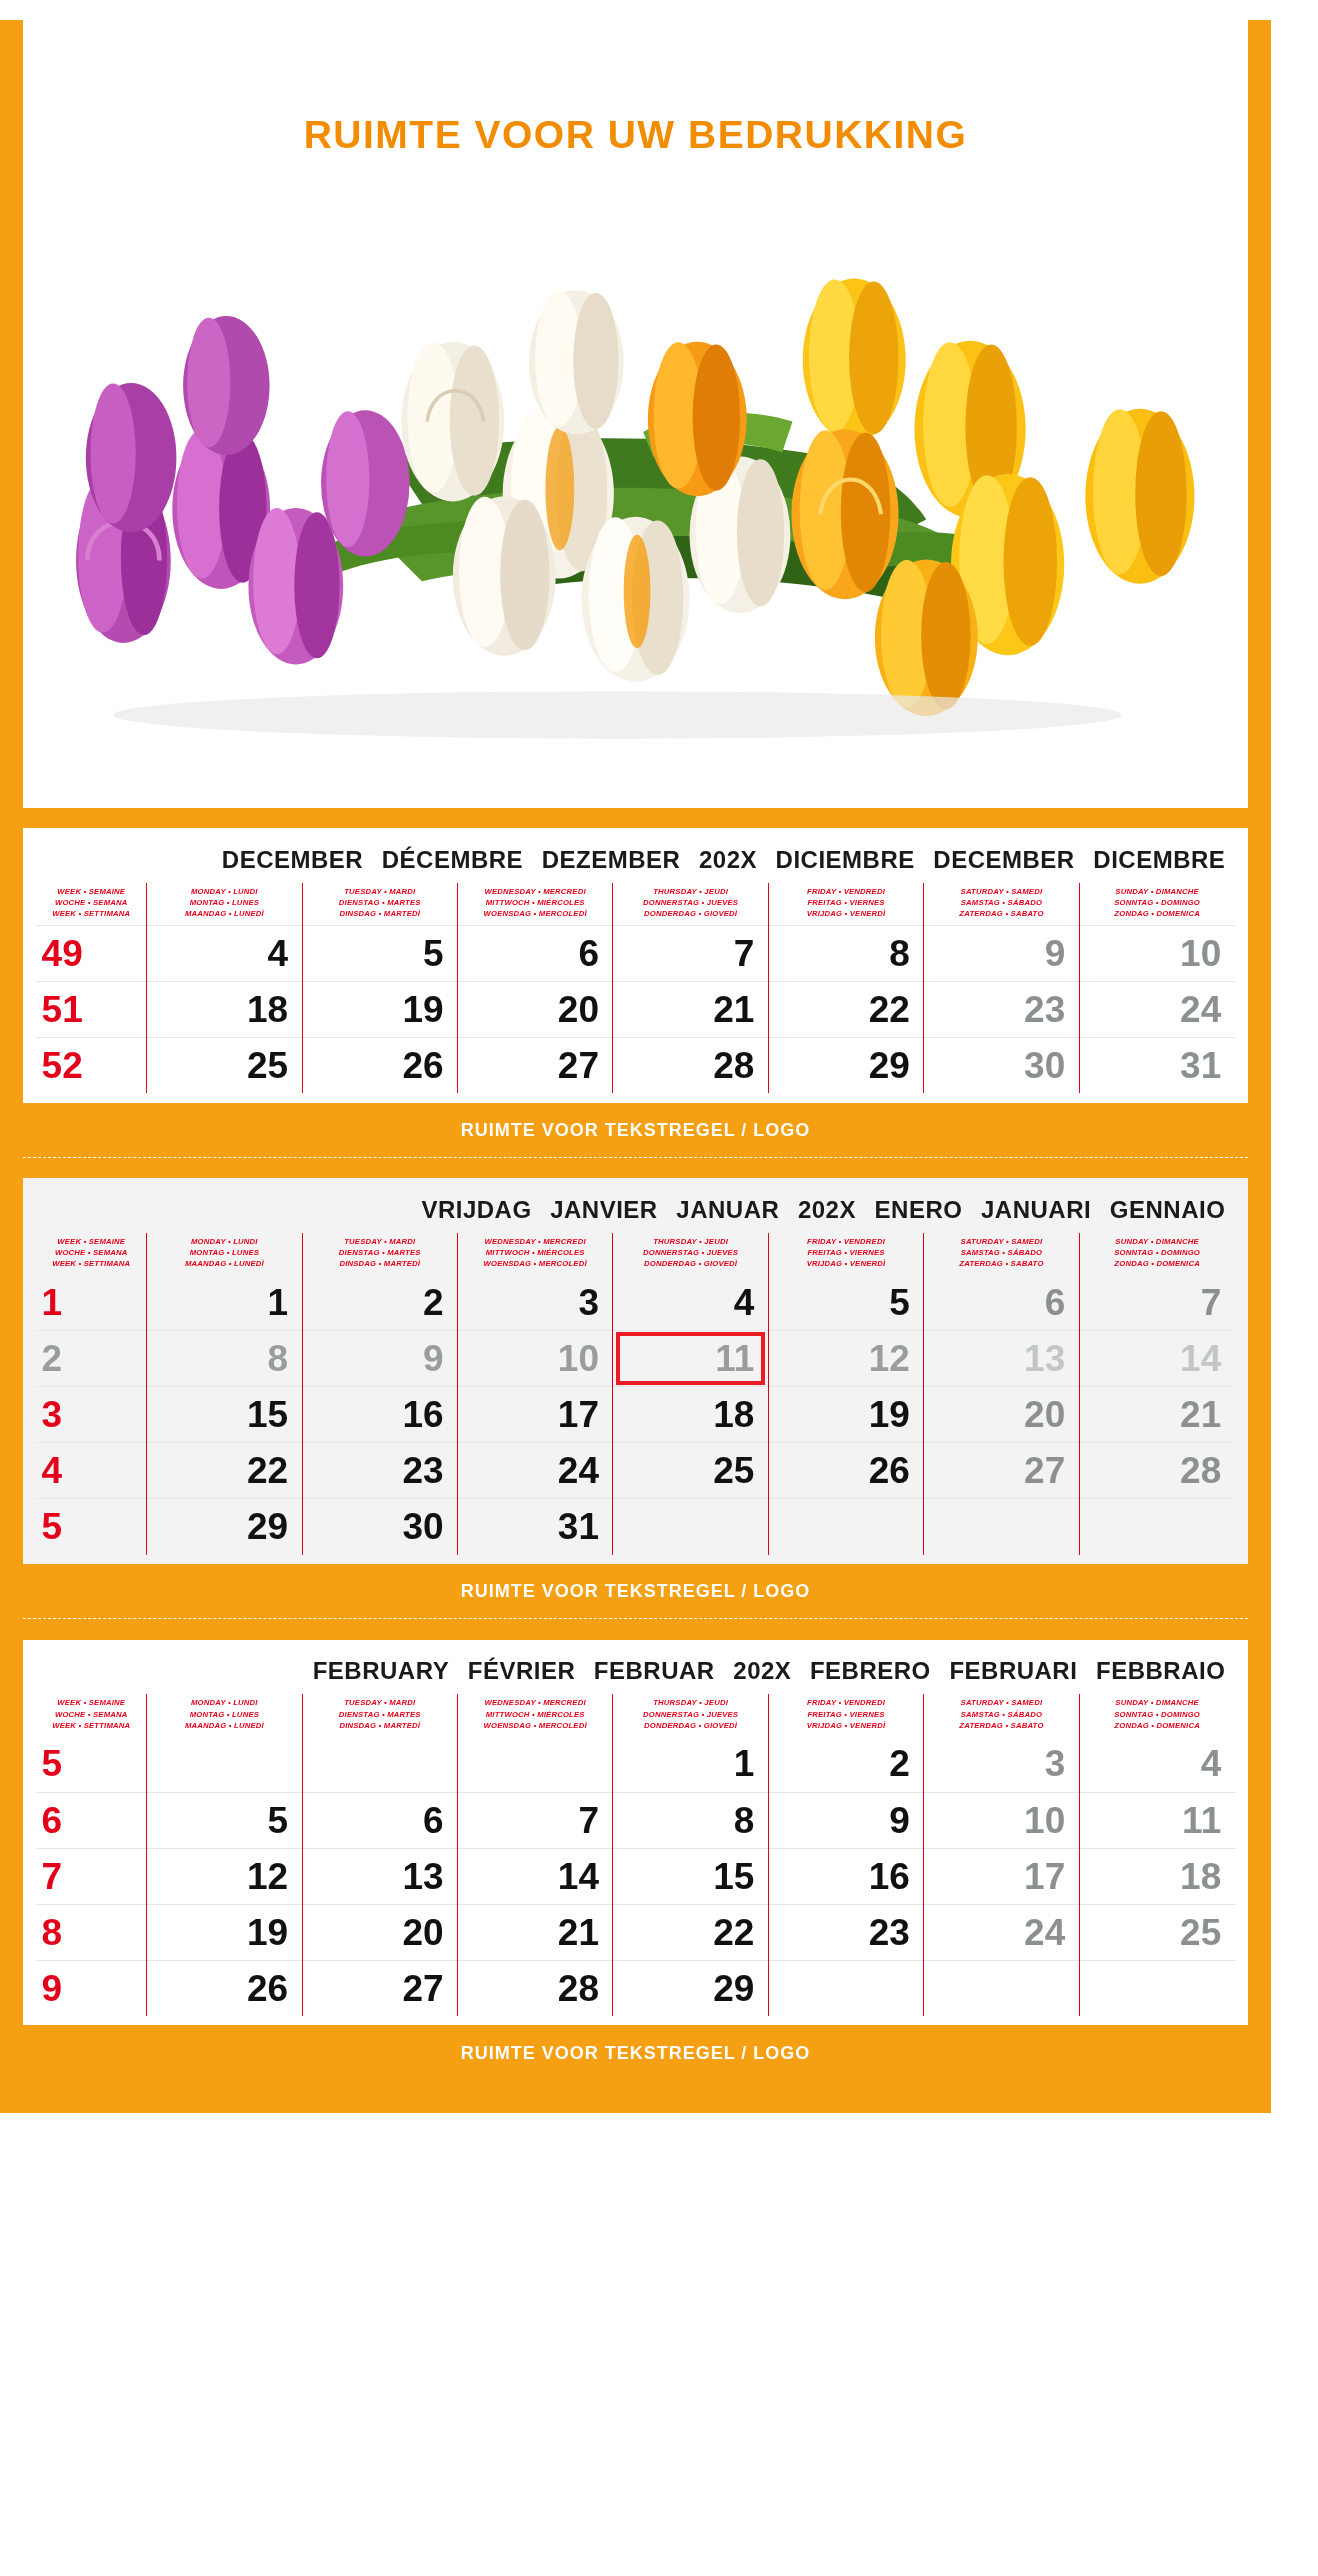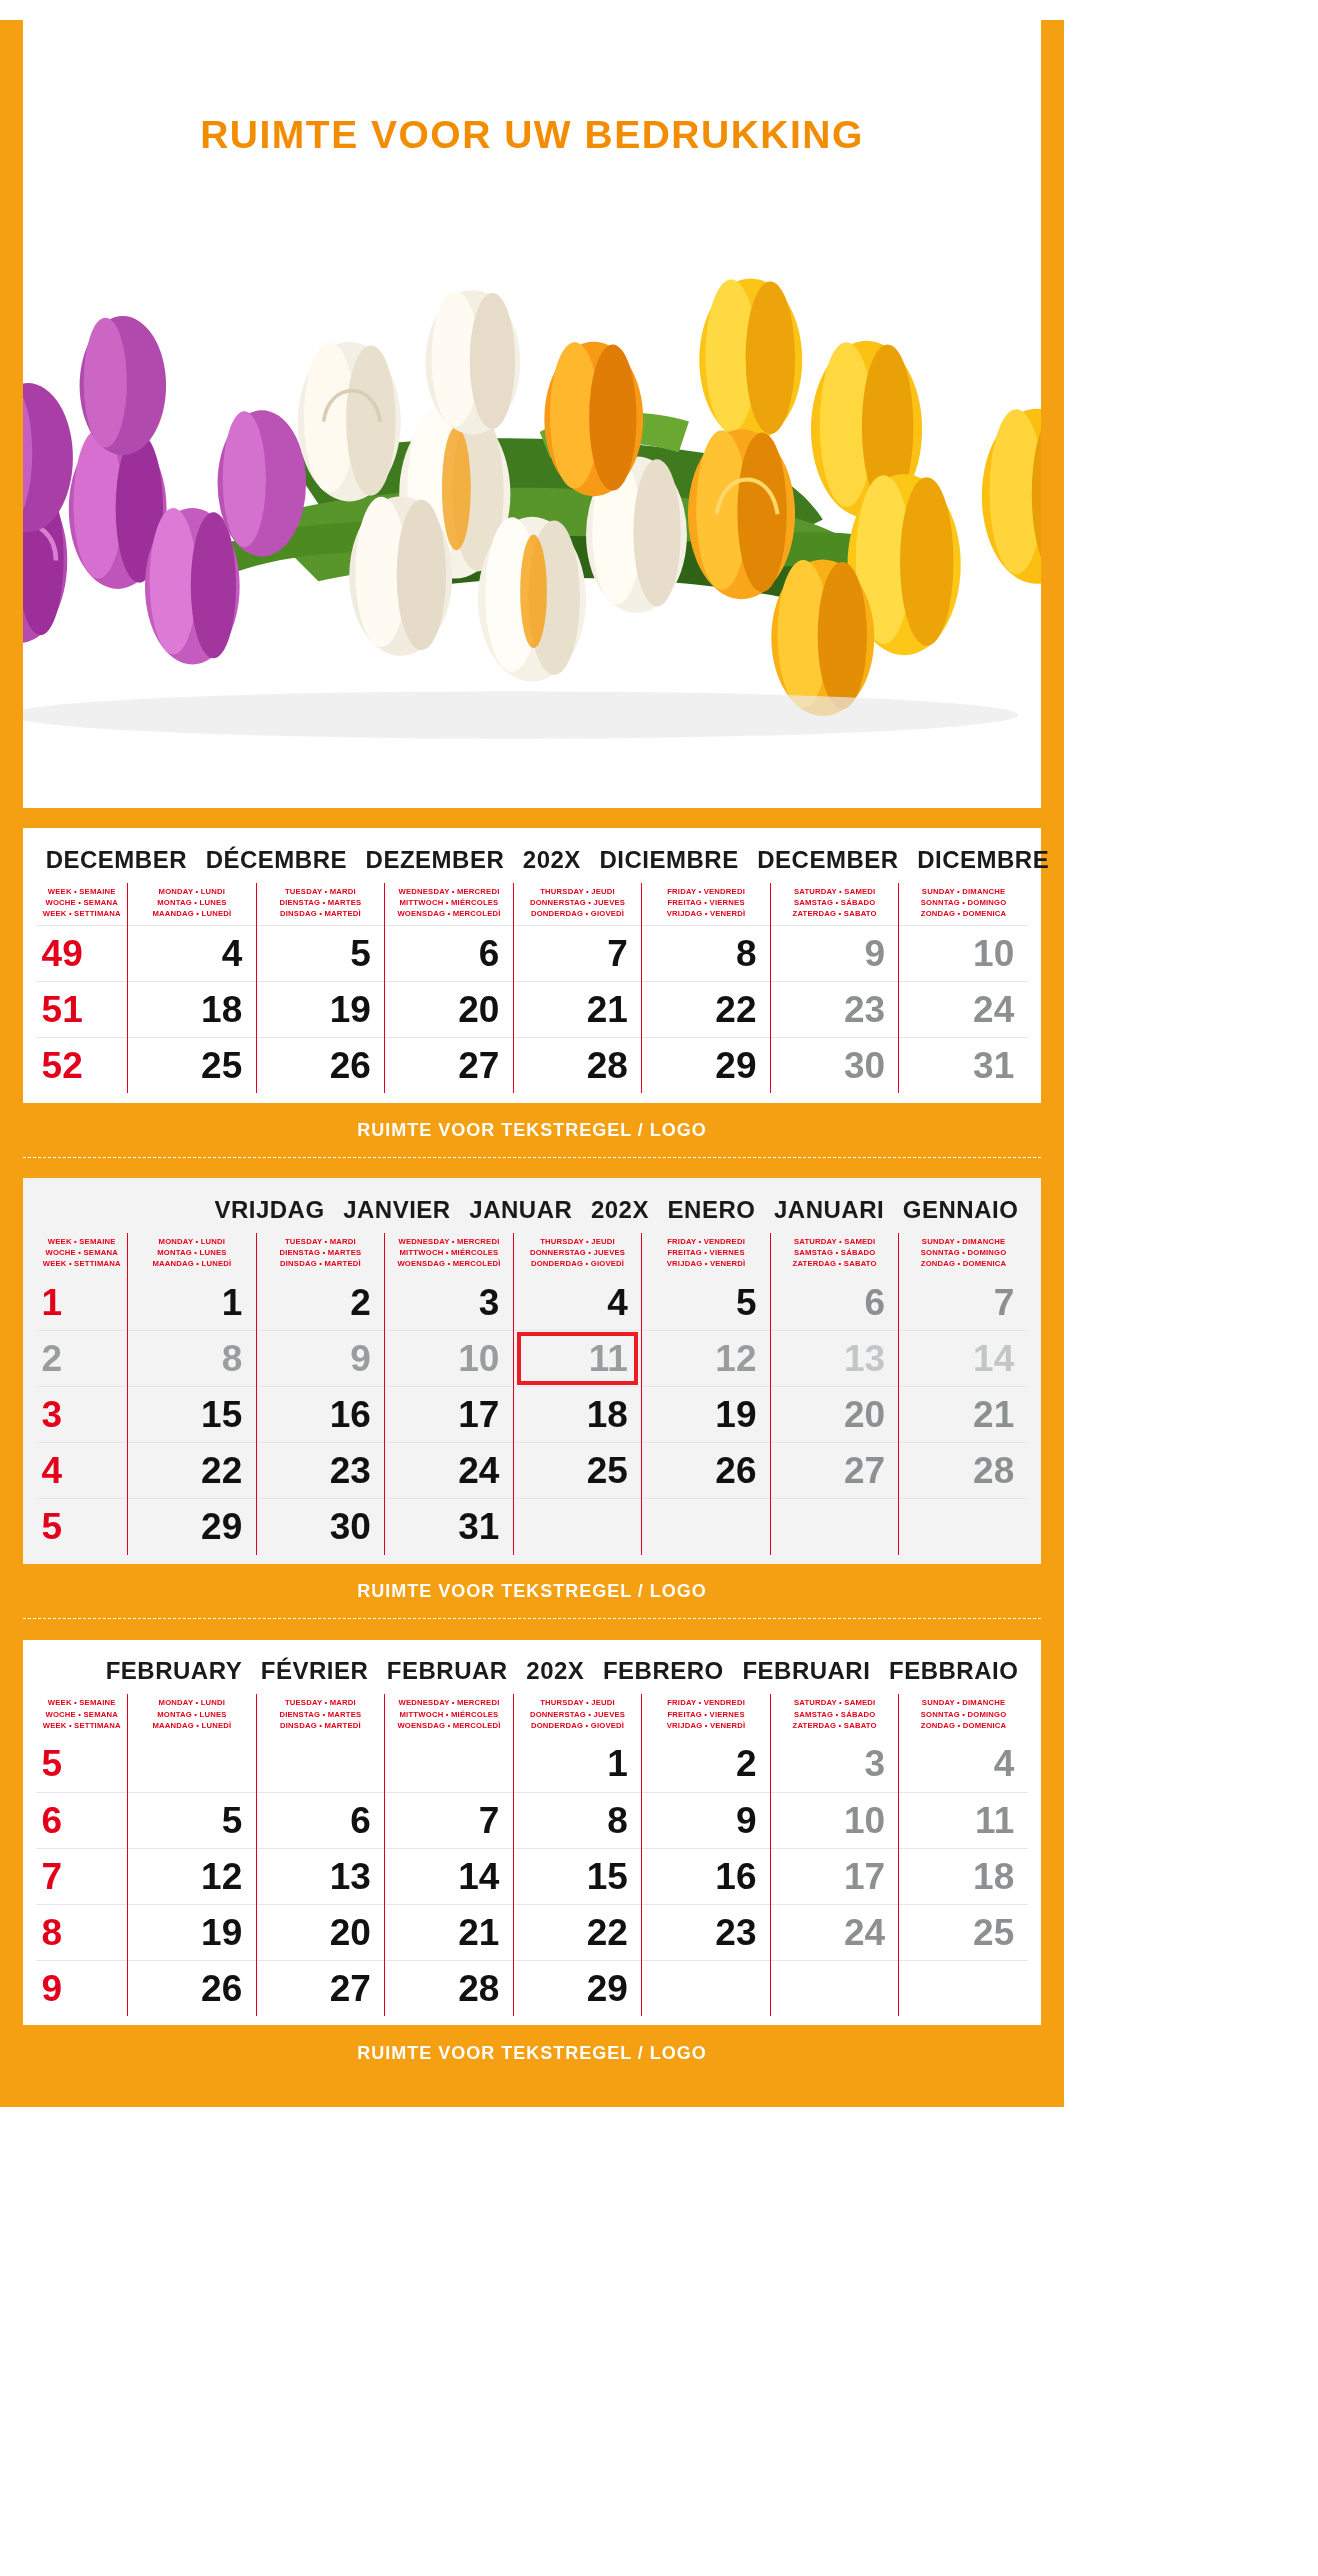--- a/index.html
+++ b/index.html
@@ -2,23 +2,23 @@
 <html style="font-size:8.2px"><head>
 <meta charset="utf-8">
 <style>
   * { box-sizing: border-box; margin: 0; padding: 0; }
   body {
     font-family: "Liberation Sans", sans-serif;
     background: #ffffff;
     width: 1319px;
   }
   .poster {
-    width: 1064px;
+    width: 1271px;
     background: #f59f12;
-    padding: 0 0 12px 0;
+    padding: 0 0 18px 0;
     position: relative;
   }
   
   .image-panel {
     margin: 19.6px 23px 0 23px;
     background: #ffffff;
     height: 788px;
     position: relative;
     overflow: hidden;
   }
@@ -67,20 +67,21 @@
 
   .dayhead {
     color: #e2001a;
     font-size: 7.7px;
     font-weight: bold;
     line-height: 1.45;
     text-align: center;
     padding: 3.1px 1px 5.2px 1px;
     letter-spacing: 0.2px;
     white-space: nowrap;
+    font-style: italic;
   }
   .dayhead.wkhead { font-size: 7.7px; }
   .sep { border-left: 1.5px solid #e2001a; }
 
   td.num {
     text-align: right;
     font-size: 37px;
     font-weight: bold;
     color: #111111;
     padding: 2.1px 13.4px 2.1px 2.1px;

